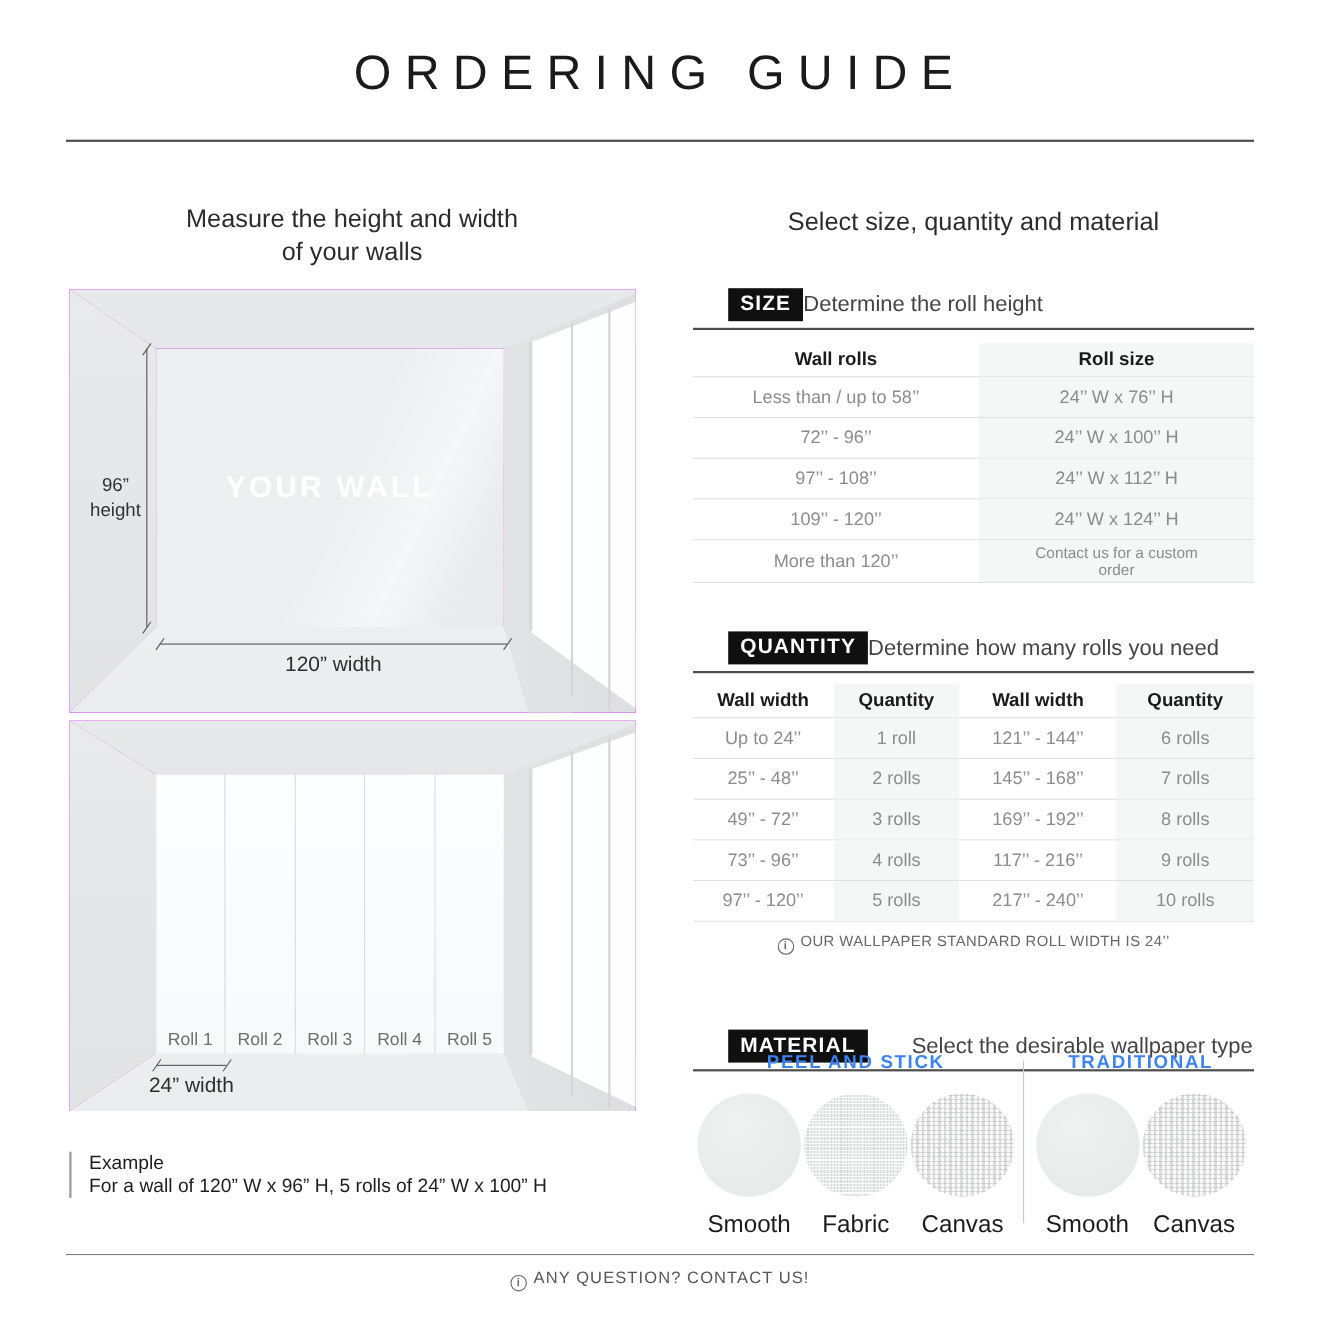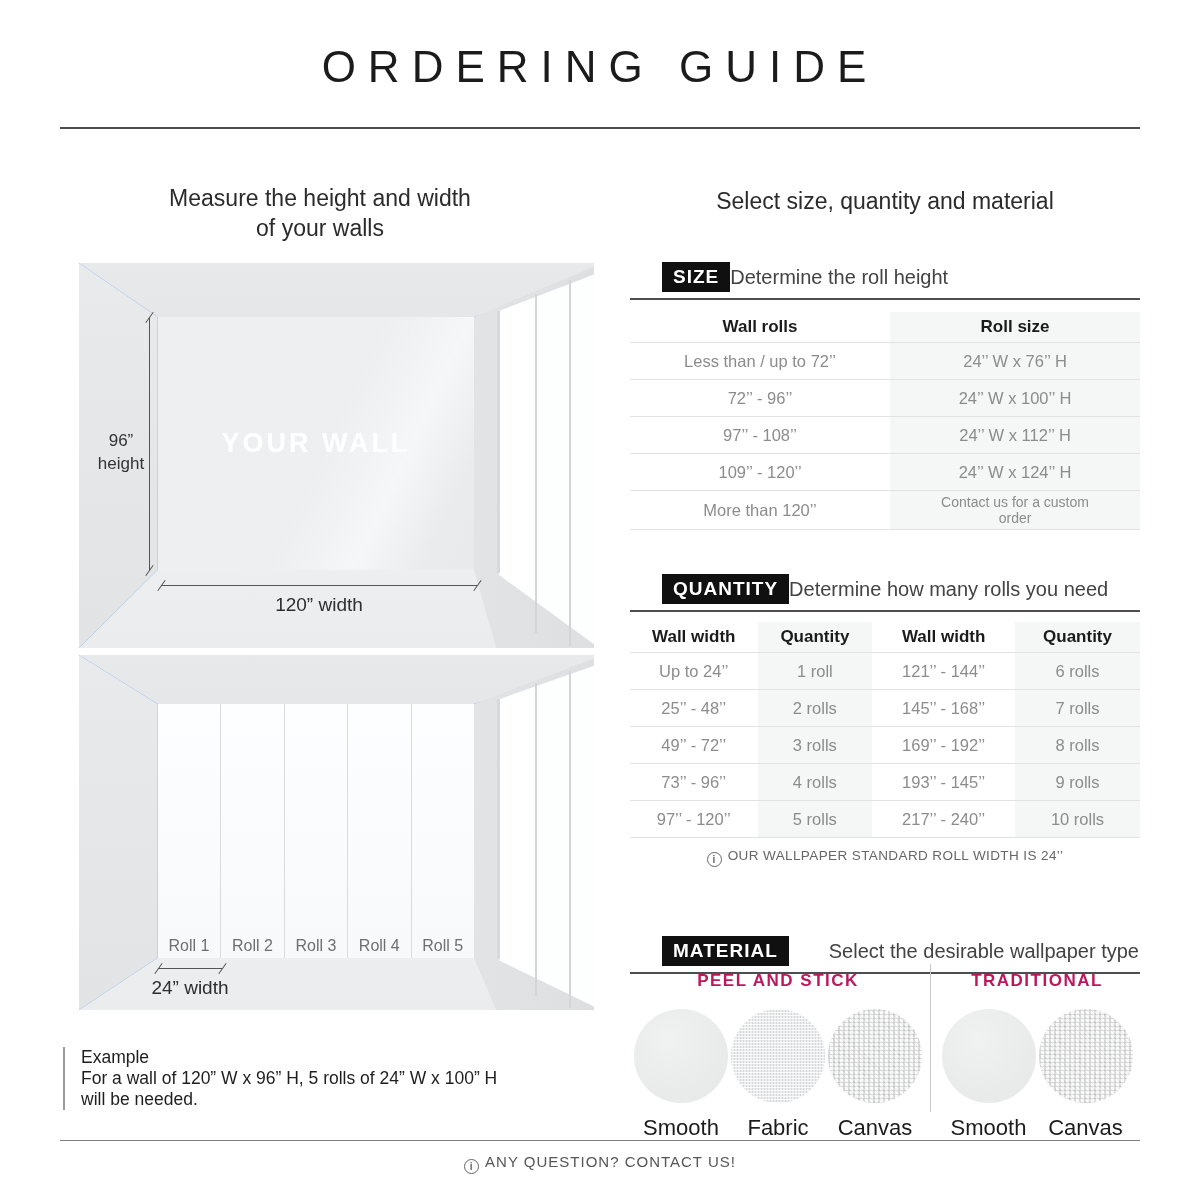--- a/index.html
+++ b/index.html
@@ -13,21 +13,21 @@
   .title-rule { position:absolute; top:127px; left:60px; width:1080px; height:0;
     border-top:2px solid #4d4d4d; }
 
   
   .col-heading { position:absolute; text-align:center; font-size:23px; font-weight:400;
     color:#2b2b2b; line-height:30px; }
   .left-heading { top:183px; left:60px; width:520px; }
   .right-heading { top:186px; left:630px; width:510px; }
 
   
-  .room { position:absolute; left:63px; width:515px; background:#3b82f6; overflow:hidden;margin-left:16px; }
+  .room { position:absolute; left:63px; width:515px; background:#d946ef; overflow:hidden; }
   .room-a { top:263px; height:385px; }
   .room-b { top:655px; height:355px; }
   .r-part { position:absolute; left:0; top:0; width:100%; height:100%; }
   .r-leftwall { background:linear-gradient(180deg,#e9eaec 0%,#e2e3e5 100%);
     clip-path:polygon(0 0,15.3% 14%,15.3% 79.7%,0 100%); }
   .room-b .r-leftwall { clip-path:polygon(0 0,15.3% 13.8%,15.3% 85.3%,0 100%); }
   .r-ceiling { background:linear-gradient(180deg,#e7e9eb 0%,#d6d8da 100%);
     clip-path:polygon(0 0,100% 0,100% 3%,76.7% 14%,15.3% 14%); }
   .room-b .r-ceiling { clip-path:polygon(0 0,100% 0,100% 3%,76.7% 13.8%,15.3% 13.8%); }
   .r-backwall { position:absolute; left:15.3%; top:14%; width:61.4%; height:65.7%;
@@ -103,21 +103,21 @@
   .info-icon { display:inline-block; width:15px; height:15px; border:1.2px solid #666;
     border-radius:50%; font-size:10px; line-height:13px; text-align:center;
     vertical-align:-3px; margin-right:6px; color:#666; font-weight:600; }
 
   
   .materials { position:absolute; left:630px; top:956px; width:510px; display:flex; }
   .mat-group { text-align:center; }
   .mat-group-ps { width:296px; }
   .mat-group-tr { width:204px; }
   .mat-divider { width:1px; background:#c9c9c9; margin:8px 4px 0 4px; height:148px; align-self:flex-start; }
-  .mat-title { font-size:17px; font-weight:600; letter-spacing:1.5px; color:#be185d;margin-top:15px; }
+  .mat-title { font-size:17px; font-weight:600; letter-spacing:1.5px; color:#3b82f6; }
   .swatch-row { display:flex; justify-content:center; gap:3px; margin-top:18px; }
   .swatch { width:94px; }
   .swatch-circle { width:94px; height:94px; border-radius:50%; }
   .tex-smooth { background:radial-gradient(circle at 38% 32%, #f0f1f1 0%, #eaebeb 55%, #e6e7e7 100%); }
   .tex-fabric { background-color:#ebeced;
     background-image:repeating-linear-gradient(0deg, rgba(255,255,255,.85) 0 1px, rgba(0,0,0,0) 1px 3px),
       repeating-linear-gradient(90deg, rgba(185,188,190,.45) 0 1px, rgba(0,0,0,0) 1px 3px); }
   .tex-canvas { background-color:#f6f6f6;
     background-image:repeating-linear-gradient(0deg, rgba(150,152,154,.30) 0 1px, rgba(0,0,0,0) 1px 4px),
       repeating-linear-gradient(90deg, rgba(150,152,154,.22) 0 2px, rgba(255,255,255,.6) 2px 5px),
@@ -199,34 +199,33 @@
 
   <div class="dim-line" style="left:79px;top:313px;width:64px;height:1px;"></div>
   <div class="dim-tick" style="left:73px;top:313px;"></div>
   <div class="dim-tick" style="left:137px;top:313px;"></div>
   <div class="dim-label width-label-b">24” width</div>
 </div>
 
 <div class="example">
   <div>Example</div>
   <div>For a wall of 120” W x 96” H, 5 rolls of 24” W x 100” H</div>
-  <div>will be needed.</div>
 </div>
 
 <div class="section-head head-size">
   <span class="badge">SIZE</span>
   <span class="section-sub">Determine the roll height</span>
 </div>
 <div class="tbl tbl-size">
   <div class="trow thead">
     <div class="tcell c1">Wall rolls</div>
     <div class="tcell c2 alt">Roll size</div>
   </div>
   <div class="trow">
-    <div class="tcell c1">Less than / up to 72’’</div>
+    <div class="tcell c1">Less than / up to 58’’</div>
     <div class="tcell c2 alt">24’’ W x 76’’ H</div>
   </div>
   <div class="trow">
     <div class="tcell c1">72’’ - 96’’</div>
     <div class="tcell c2 alt">24’’ W x 100’’ H</div>
   </div>
   <div class="trow">
     <div class="tcell c1">97’’ - 108’’</div>
     <div class="tcell c2 alt">24’’ W x 112’’ H</div>
   </div>
@@ -265,21 +264,21 @@
   </div>
   <div class="trow">
     <div class="tcell c1">49’’ - 72’’</div>
     <div class="tcell c2 alt">3 rolls</div>
     <div class="tcell c3">169’’ - 192’’</div>
     <div class="tcell c4 alt">8 rolls</div>
   </div>
   <div class="trow">
     <div class="tcell c1">73’’ - 96’’</div>
     <div class="tcell c2 alt">4 rolls</div>
-    <div class="tcell c3">193’’ - 145’’</div>
+    <div class="tcell c3">117’’ - 216’’</div>
     <div class="tcell c4 alt">9 rolls</div>
   </div>
   <div class="trow">
     <div class="tcell c1">97’’ - 120’’</div>
     <div class="tcell c2 alt">5 rolls</div>
     <div class="tcell c3">217’’ - 240’’</div>
     <div class="tcell c4 alt">10 rolls</div>
   </div>
 </div>
 <div class="roll-note">

